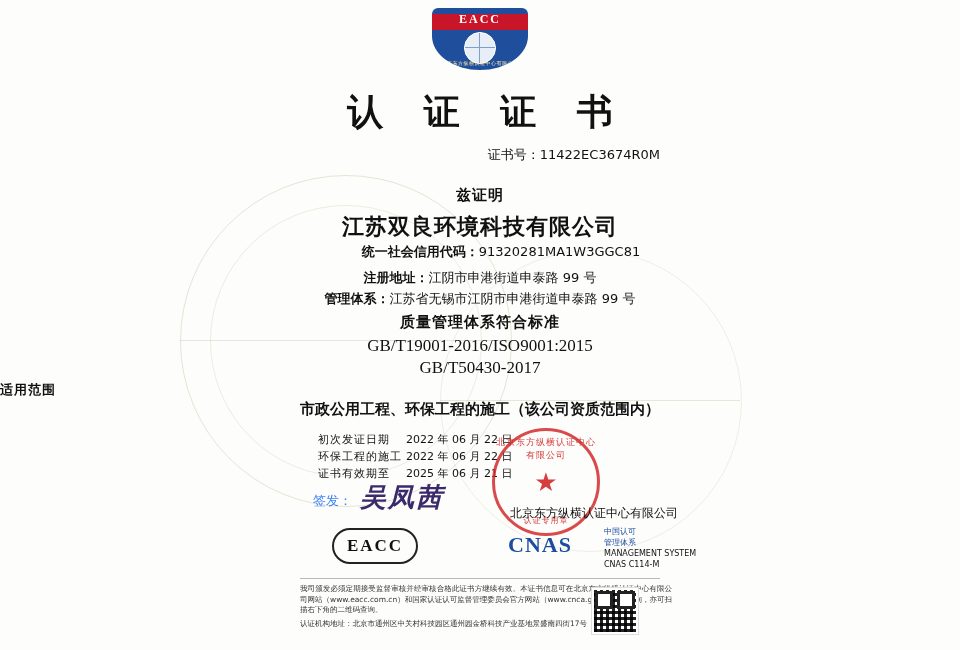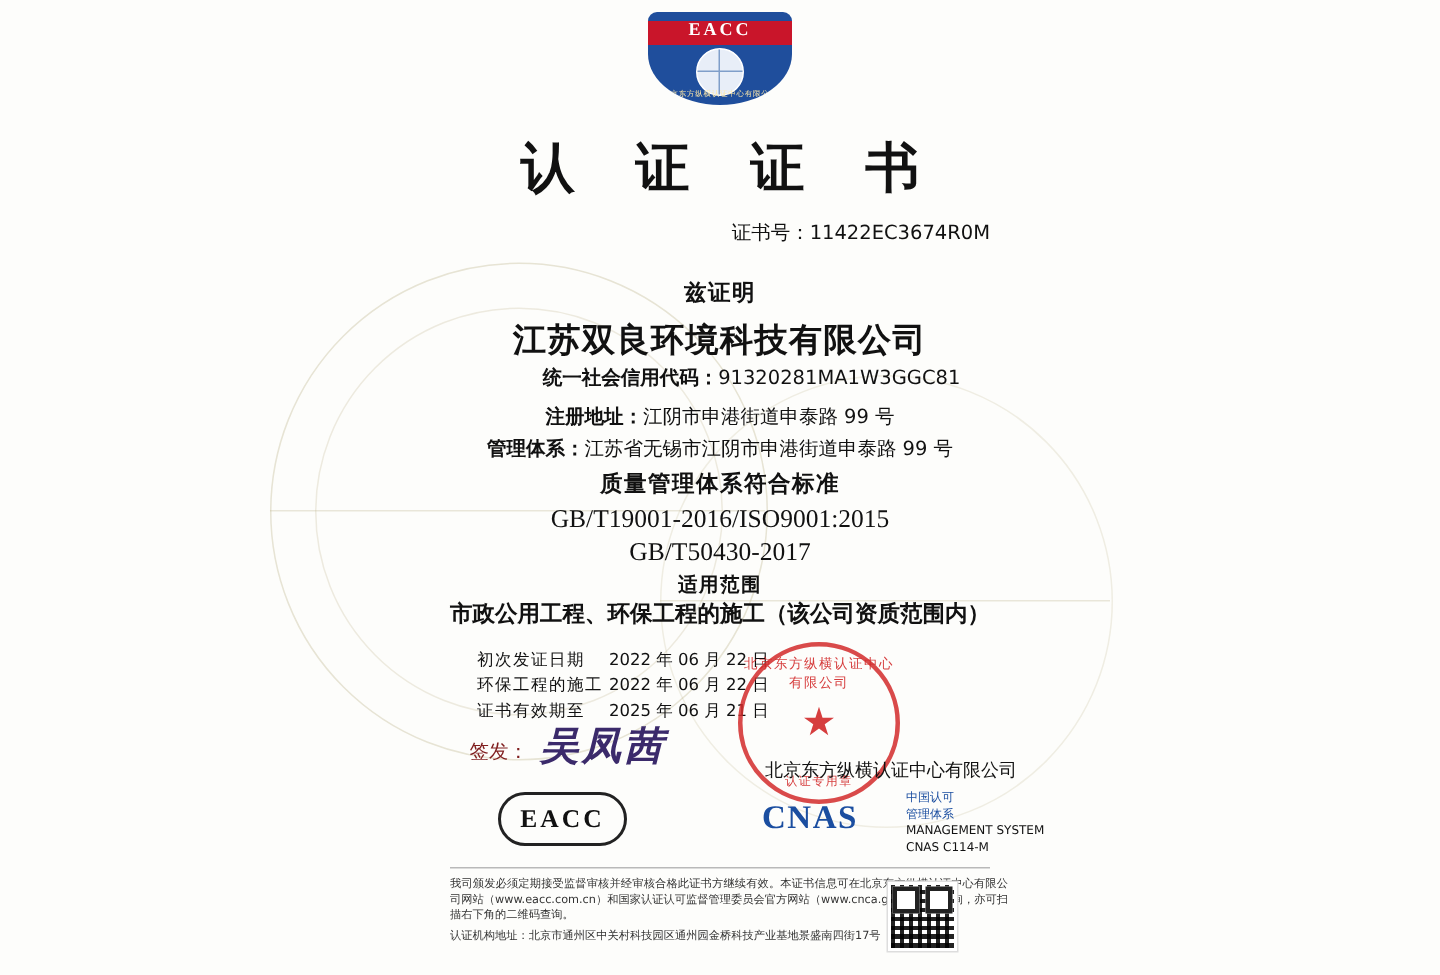--- a/index.html
+++ b/index.html
@@ -99,40 +99,40 @@
   }
   .std1{
     position:absolute;left:0;top:336px;width:960px;text-align:center;
     font-size:17px;color:#111;font-family:"Liberation Serif",serif;
   }
   .std2{
     position:absolute;left:0;top:358px;width:960px;text-align:center;
     font-size:17px;color:#111;font-family:"Liberation Serif",serif;
   }
   .scope-head{
-    position:absolute;left:0;top:381px;width:960px;text-align:center;
+    position:absolute;left:0;top:381px;width:960px;text-align:left;
     font-size:13px;font-weight:bold;color:#111;letter-spacing:1px;
   }
   .scope{
     position:absolute;left:0;top:400px;width:960px;text-align:center;
     font-size:15px;font-weight:bold;color:#111;
   }
 
   
   .dates{
     position:absolute;left:318px;top:431px;
     font-size:11px;color:#111;line-height:17px;
   }
   .dates .d-row{display:flex;}
   .dates .d-lbl{width:88px;letter-spacing:1px;}
   .dates .d-val{width:110px;}
 
   
   .sign-label{
-    position:absolute;left:313px;top:492px;font-size:13px;color:#7f1d1d;text-align:center;
+    position:absolute;left:313px;top:492px;font-size:13px;color:#3b82f6;text-align:center;
   }
   .sign-name{
     position:absolute;left:348px;top:480px;
     font-size:26px;color:#3b2a6b;
     font-family:"DejaVu Serif","Liberation Serif",serif;
     font-style:italic;font-weight:bold;letter-spacing:2px;margin-left:12px;
   }
 
   
   .seal{

